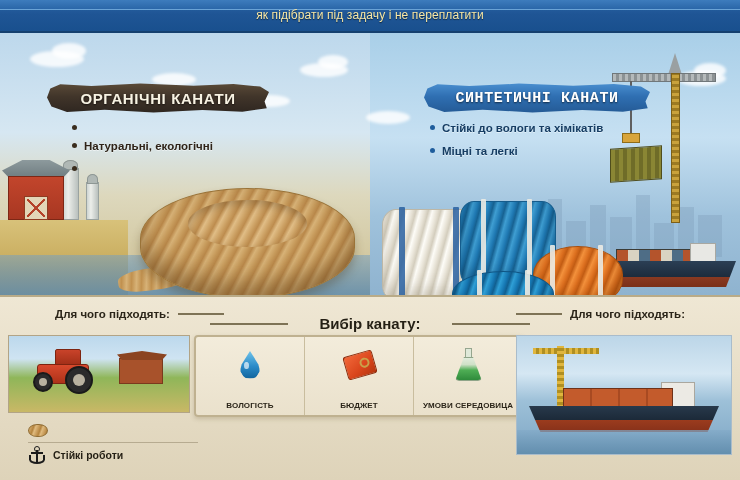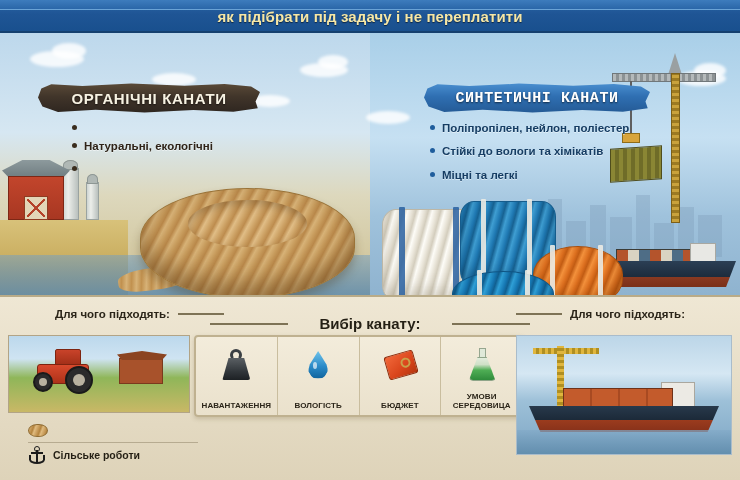--- a/index.html
+++ b/index.html
@@ -17,21 +17,21 @@
     border-bottom:2px solid #15406f;
   }
   .header::before{
     content:""; position:absolute; left:0; top:0; width:100%; height:9px;
     background:linear-gradient(180deg,#3d7cbd 0%,#2a66a8 100%);
     border-bottom:1px solid #6aa3d6;
   }
   .header-sub {
     position:absolute; left:0; top:8px; width:100%;
     text-align:center; color:#f6e7a6;
-    font-size:15px; font-weight:bold; letter-spacing:.1px;
+    font-size:12px; font-weight:normal; letter-spacing:.1px;
     text-shadow:0 1px 1px rgba(0,0,0,.55);
     white-space:nowrap;
   }
 
   
   .scene {
     position:absolute; left:0; top:33px; width:740px; height:262px;
     overflow:hidden;
     background:linear-gradient(180deg,#bcd9ef 0%,#cfe6f6 30%,#ddeef9 60%,#cfe0ea 100%);
   }
@@ -104,21 +104,21 @@
 
   
   .banner {
     position:absolute; height:30px; display:flex; align-items:center; justify-content:center;
     color:#f7f2e2; font-size:15px; font-weight:bold; letter-spacing:.6px;
     text-shadow:0 1px 2px rgba(0,0,0,.6);
     clip-path:polygon(1.5% 18%,6% 4%,20% 10%,42% 2%,66% 9%,84% 3%,96% 12%,100% 30%,
                       98% 62%,99% 84%,88% 96%,70% 90%,48% 98%,26% 89%,9% 97%,2% 78%,0 48%);
   }
   .banner-org {
-    left:38px; top:50px; width:222px;
+    left:47px; top:50px; width:222px;
     background:linear-gradient(180deg,#5b4b38 0%,#41352a 45%,#2e2620 100%);
   }
   .banner-syn {
     left:424px; top:50px; width:226px;
     background:linear-gradient(180deg,#4a8fd0 0%,#2f6fb2 45%,#245a95 100%);
     color:#ffffff;
     font-family:Liberation Mono, monospace;
   }
 
   
@@ -421,24 +421,20 @@
         <span>Натуральні, екологічні</span>
       </li>
       <li>
         <span class="dot"></span>
       </li>
     </ul>
 
     <ul class="bullets bul-right">
       <li>
         <span class="dot"></span>
-        <span>Поліпропілен, нейлон, поліестер</span>
-      </li>
-      <li>
-        <span class="dot"></span>
         <span>Стійкі до вологи та хімікатів</span>
       </li>
       <li>
         <span class="dot"></span>
         <span>Міцні та легкі</span>
       </li>
     </ul>
   </div>
 
   <div class="bottom">
@@ -460,27 +456,20 @@
     <div class="tractor-scene">
       <div class="barn2"></div>
       <div class="trac-cab"></div>
       <div class="trac-body"></div>
       <div class="trac-wheel" style="left:24px;top:36px;width:20px;height:20px;"></div>
       <div class="trac-wheel" style="left:56px;top:30px;width:28px;height:28px;"></div>
     </div>
 
     <div class="card-panel">
 
-      <div class="card">
-        <div class="card-icon">
-          <div class="ic-weight-ring"></div>
-          <div class="ic-weight-body"></div>
-        </div>
-        <div class="card-label">НАВАНТАЖЕННЯ</div>
-      </div>
 
       <div class="card">
         <div class="card-icon">
           <div class="ic-drop"></div>
         </div>
         <div class="card-label">ВОЛОГІСТЬ</div>
       </div>
 
       <div class="card">
         <div class="card-icon">
@@ -511,18 +500,18 @@
       <div class="use-item">
         <span class="icon-rope"></span>
       </div>
       <div class="use-item">
         <span class="icon-anchor">
           <span class="anc-ring"></span>
           <span class="anc-stem"></span>
           <span class="anc-bar"></span>
           <span class="anc-arms"></span>
         </span>
-        <span>Сільське роботи</span>
+        <span>Стійкі роботи</span>
       </div>
     </div>
 
   </div>
 </div>
 
 </body></html>

